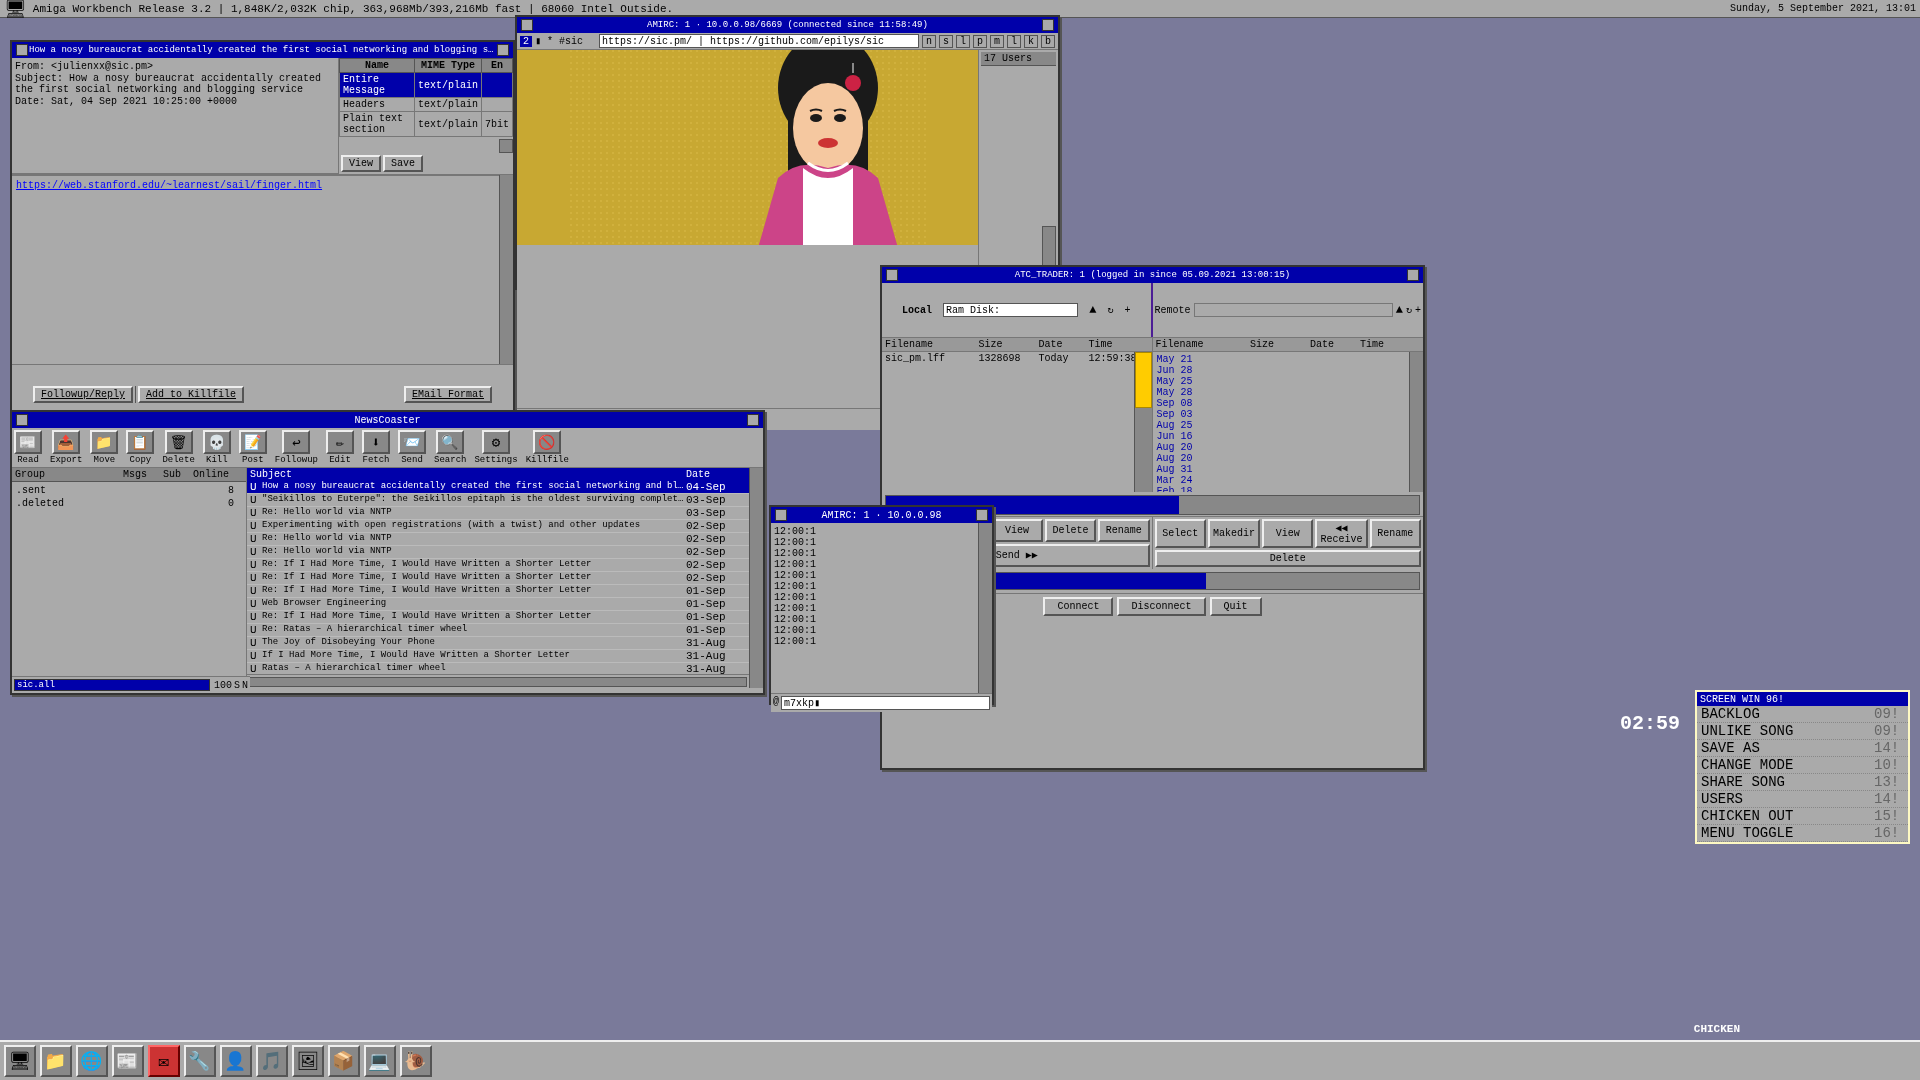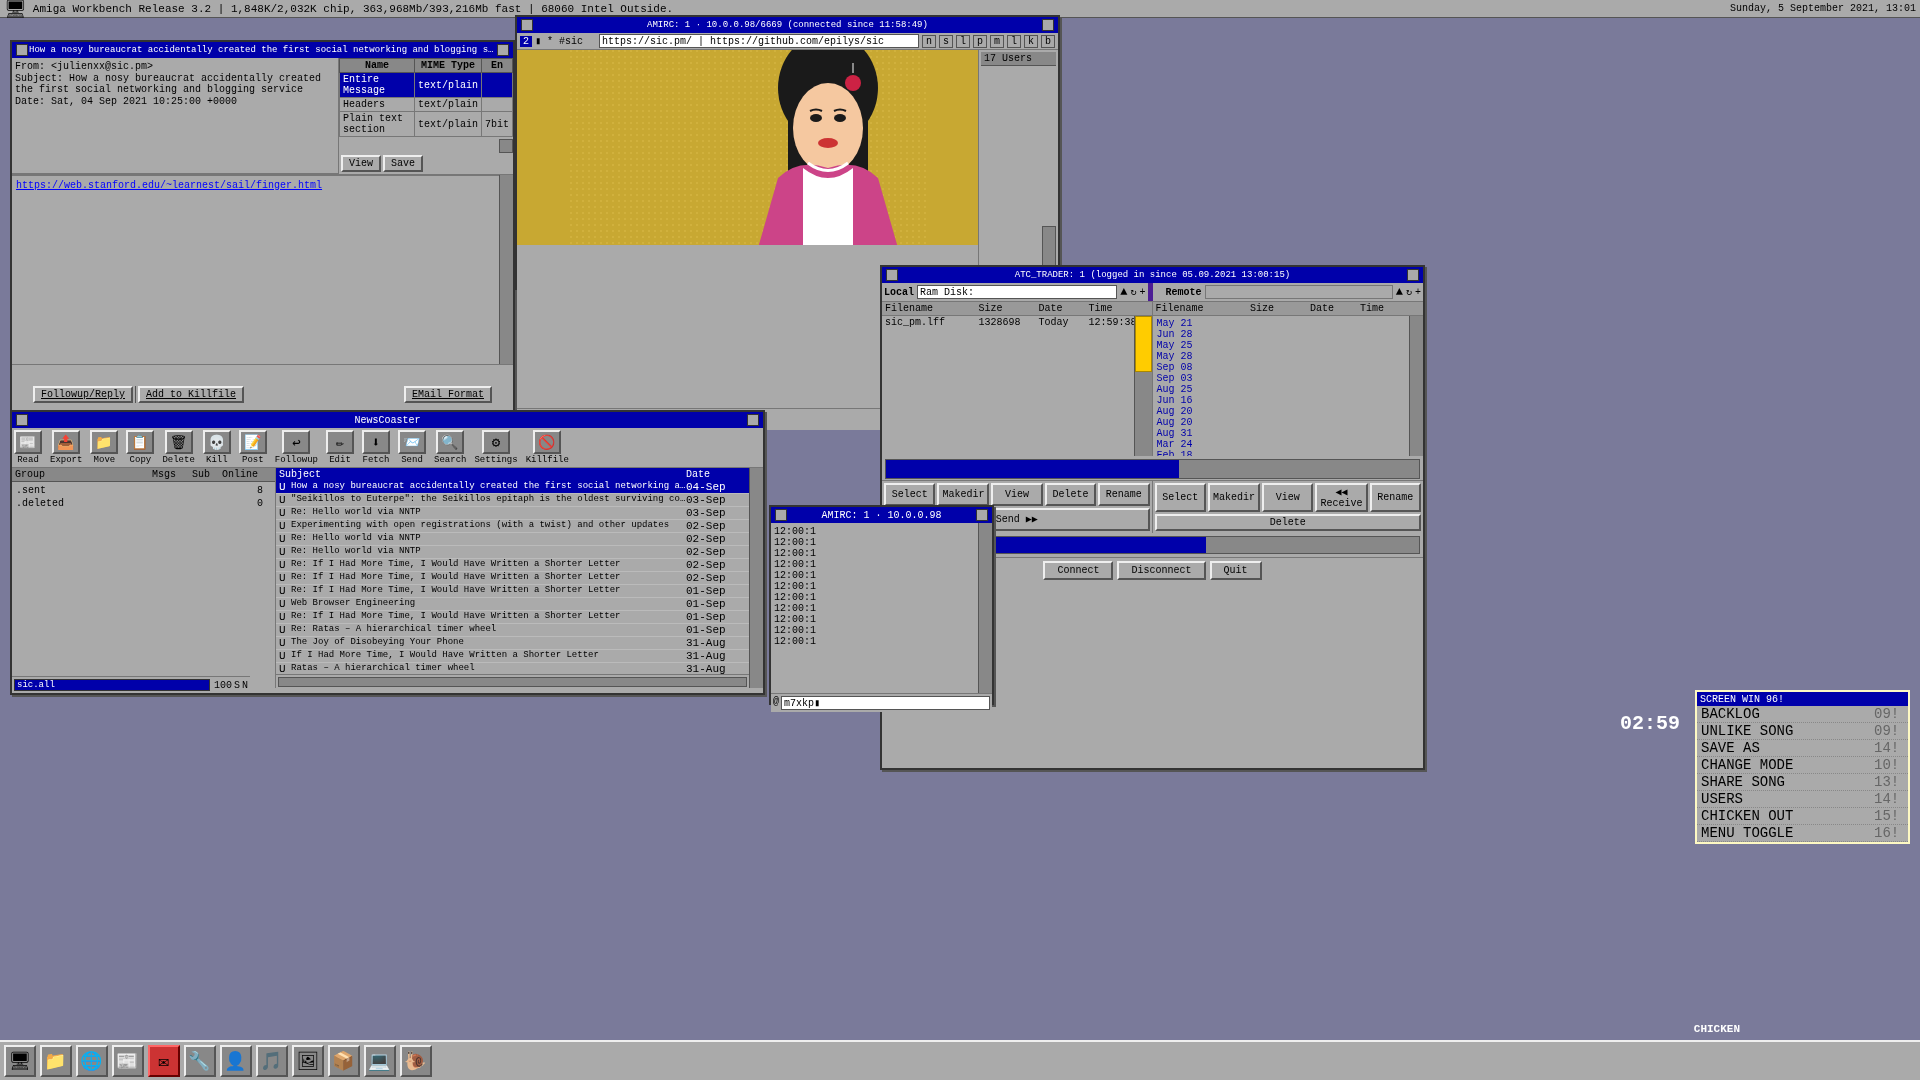--- a/index.html
+++ b/index.html
@@ -174,21 +174,21 @@
       background: #888;
       border: 2px solid;
       border-color: #eee #555 #555 #eee;
       display: flex;
       align-items: center;
       justify-content: center;
       font-size: 14px;
       margin-bottom: 1px;
     }
     .news-left-panel {
-      width: 264px;
+      width: 235px;
       border-right: 1px solid #777;
       background: #aaa;
     }
     .news-left-header {
       background: #888;
       display: grid;
       grid-template-columns: 1fr 40px 30px 50px;
       padding: 1px 3px;
       font-size: 10px;
       border-bottom: 1px solid #555;
@@ -736,30 +736,30 @@
     <span class="title" style="font-size:9px;">ATC_TRADER: 1                    (logged in since 05.09.2021 13:00:15)</span>
     <span class="win-btn"></span>
   </div>
   <div class="win-content">
 
     <div class="ftp-panels-row" style="height:auto;">
       <div style="display:flex; width:100%; flex-direction:column;">
 
         <div style="display:flex; border-bottom:1px solid #777;">
 
-          <div style="width:50%; display:flex; align-items:center; padding:2px; border-right:5px solid #4c1d95; font-size:10px; gap:3px;">
+          <div style="width:50%; display:flex; align-items:center; padding:20px; border-right:2px solid #4c1d95; font-size:10px; gap:11px;">
             <span style="font-weight:bold;">Local</span>
             <input type="text" value="Ram Disk:" style="flex: 1 1 0%; height: 14px; background: rgb(255, 255, 255); border: 1px solid rgb(85, 85, 85); font-size: 10px; font-family: inherit; padding: 0px 2px;">
             <span style="cursor:pointer; font-size:12px;">▲</span>
             <span style="cursor:pointer; font-size:10px;">↻</span>
             <span style="cursor:pointer; font-size:10px;">+</span>
           </div>
 
           <div style="width:50%; display:flex; align-items:center; padding:2px; font-size:10px; gap:3px;">
-            <span style="font-weight:bold;margin-left:11px;">Remote</span>
+            <span style="font-weight:normal;">Remote</span>
             <div style="flex:1; height:14px; background:#aaa; border:1px solid #777;"></div>
             <span style="cursor:pointer; font-size:12px;">▲</span>
             <span style="cursor:pointer; font-size:10px;">↻</span>
             <span style="cursor:pointer; font-size:10px;">+</span>
           </div>
         </div>
 
         <div style="display:flex; border-bottom:1px solid #777;">
           <div style="width:50%; display:grid; grid-template-columns:1fr 60px 50px 60px; padding:1px 3px; background:#999; font-size:10px; border-right:1px solid #777;">
             <span>Filename</span>

